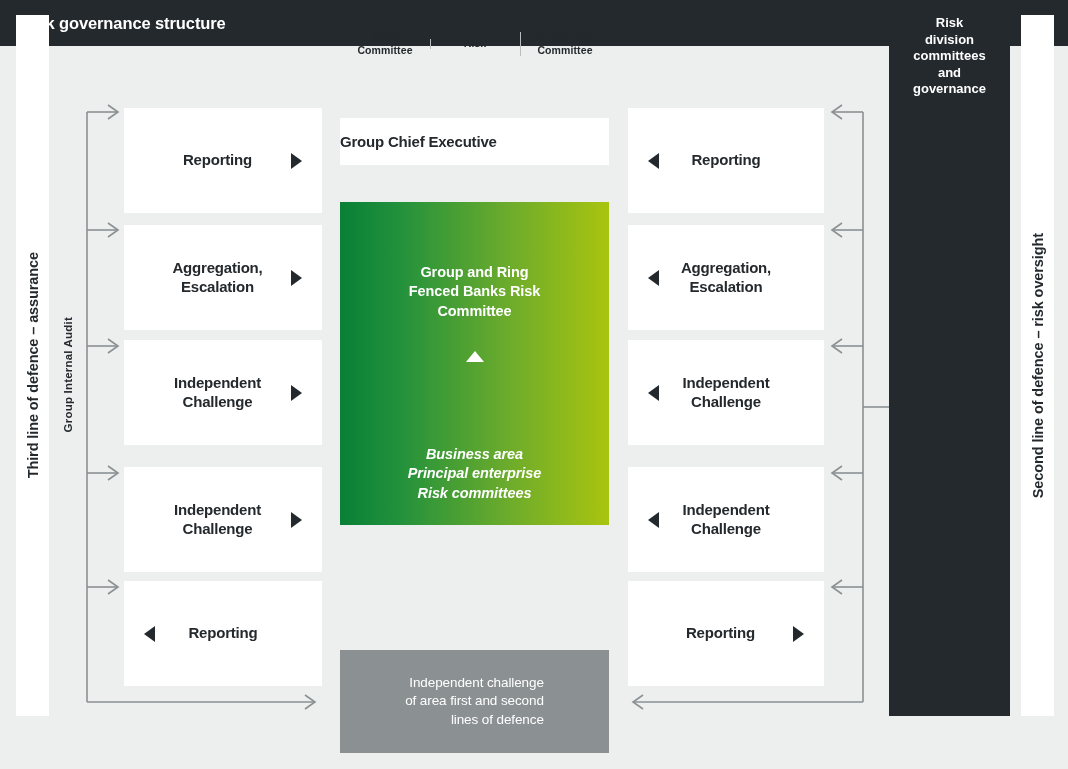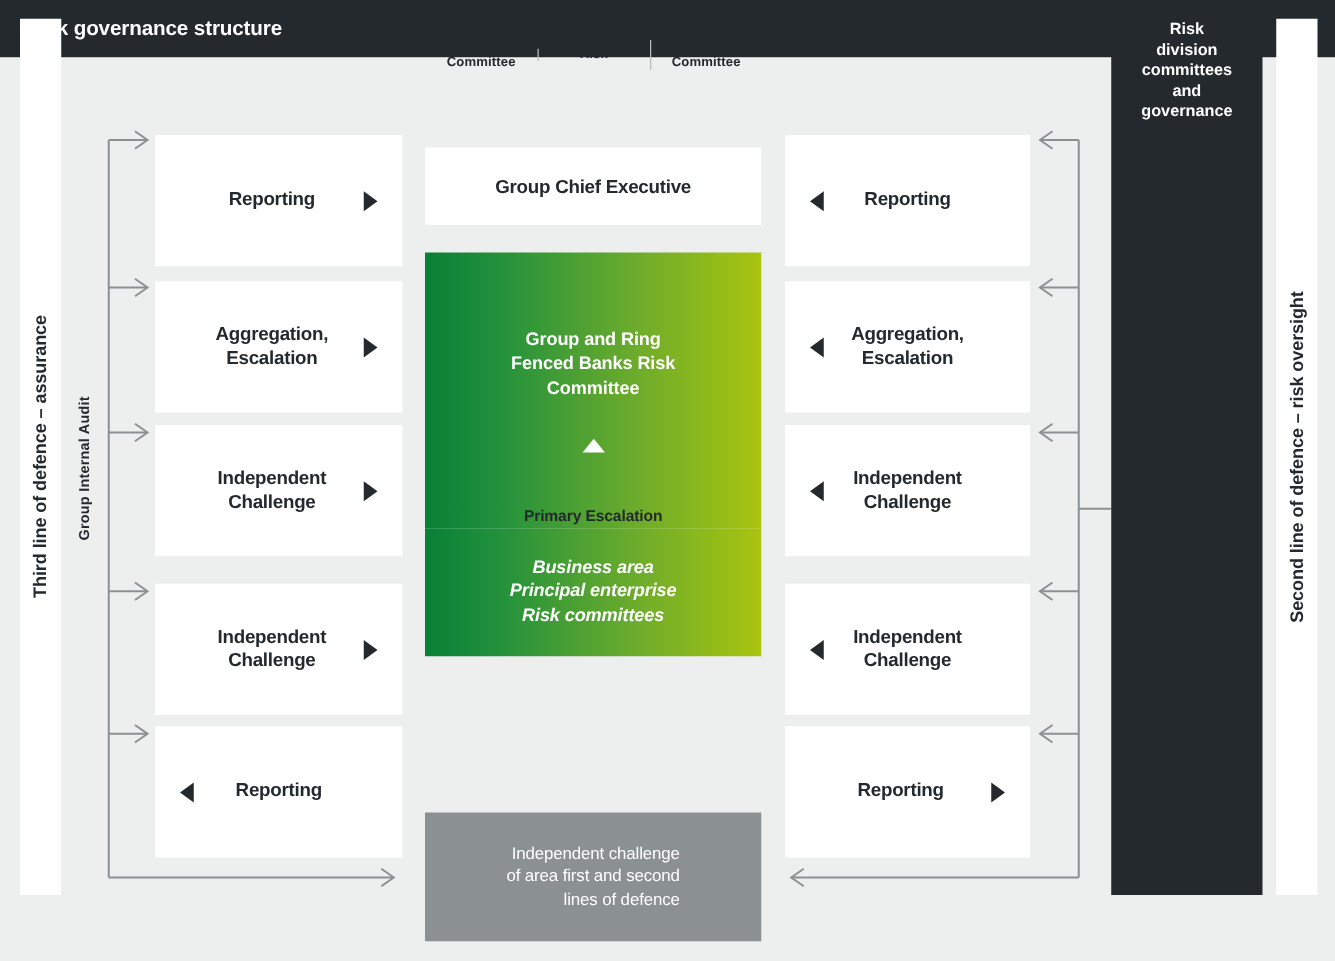--- a/index.html
+++ b/index.html
@@ -96,22 +96,22 @@
     flex: 1; text-align: center; font-size: 10.5px; font-weight: bold;
     color: #24292d; line-height: 1.3; position: relative; letter-spacing: 0.1px;
   }
   .committee + .committee::before {
     content: ""; position: absolute; left: 0; top: 2px; bottom: 2px;
     width: 1px; background: #b9bdbd;
   }
 
   
   #gce-box {
-    position: absolute; left: 340px; top: 118px; width: 269px; height: 62px;
-    background: #ffffff; display: flex; align-items: center; justify-content: center;
+    position: absolute; left: 340px; top: 118px; width: 269px; height: 47px;
+    background: #ffffff; display: flex; align-items: center; 
   }
   #gce-box .t { font-size: 15px; font-weight: bold; color: #24292d; letter-spacing: -0.2px; }
 
   .green-box {
     position: absolute;
     background: linear-gradient(to right, #098036 0%, #22913c 22%, #6bab2c 62%, #a9c40f 100%);
     display: flex; flex-direction: column; align-items: center; justify-content: center;
   }
   .green-box .gt {
     color: #ffffff; font-weight: bold; text-align: center; line-height: 1.32;
@@ -239,21 +239,20 @@
 
   <div class="green-box" id="green-main">
     <div class="gt">
       <div>Group and Ring</div>
       <div>Fenced Banks Risk</div>
       <div>Committee</div>
     </div>
     <div class="up-caret"></div>
   </div>
 
-  <div id="primary-escalation">Primary Escalation</div>
 
   <div class="green-box" id="green-business">
     <div class="gt">
       <div>Business area</div>
       <div>Principal enterprise</div>
       <div>Risk committees</div>
     </div>
   </div>
 
 

